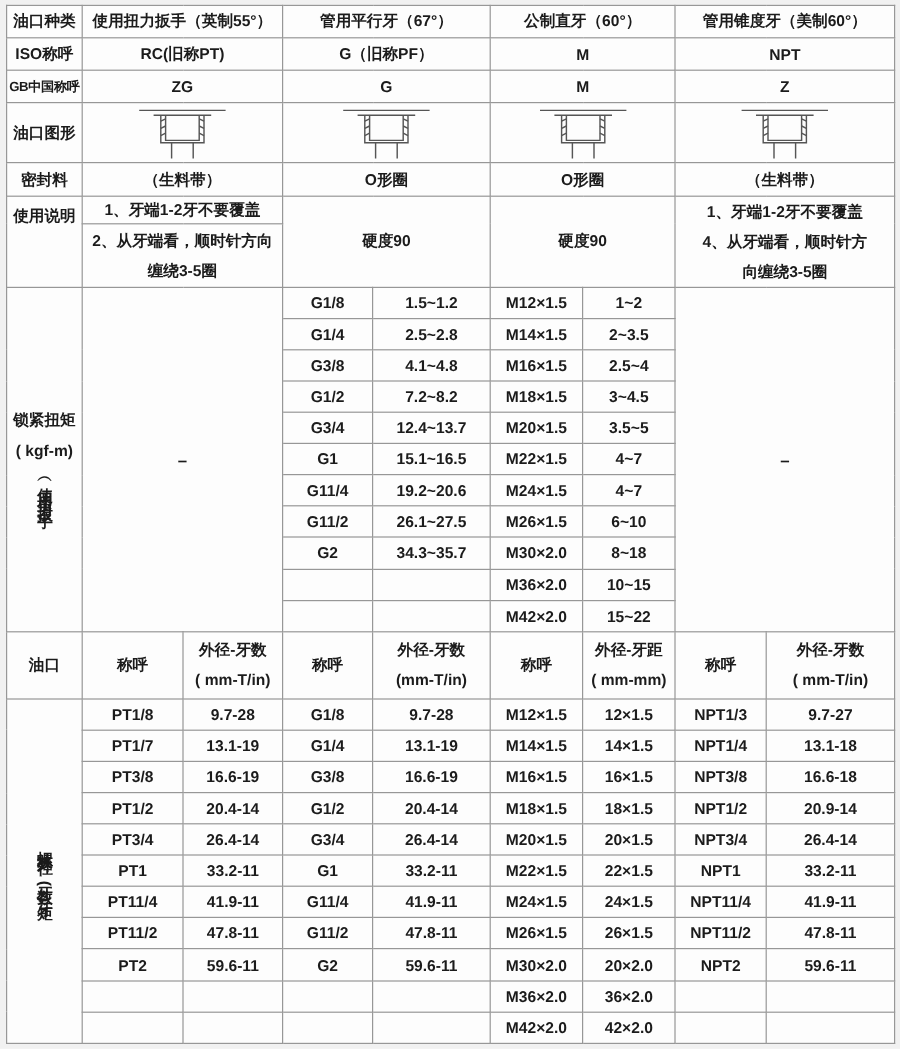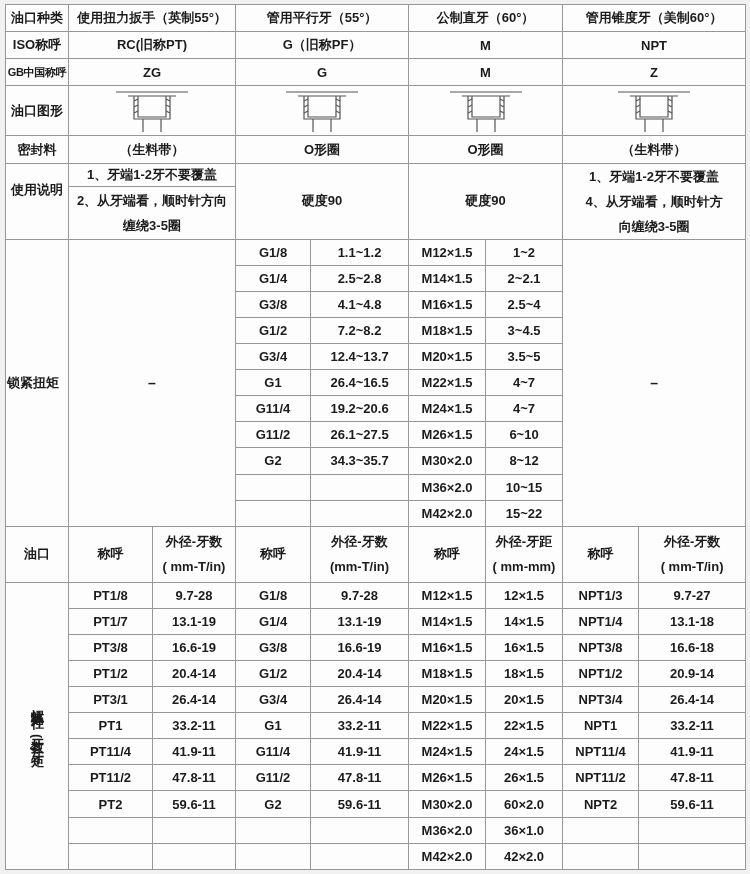--- a/index.html
+++ b/index.html
@@ -23,24 +23,24 @@
     font-size:13px;
     font-weight:700;
     padding:0 2px;
     overflow:hidden;
     white-space:nowrap;
   }
   .r27{height:27px}.r50{height:50px}.r23{height:23px}.r52{height:52px}
   .r26{height:26px}.r56{height:56px}
   .lbl{padding:0 1px;}
   .small{font-size:11px;letter-spacing:-0.3px;}
-  .top{vertical-align:top;padding-top:17px;text-align:center;}
+  .top{vertical-align:top;padding-top:7px;text-align:center;}
   .wrap{white-space:normal;}
   .u-line{line-height:25px;}
-  .torq{display:flex;flex-direction:row;align-items:center;gap:9px;}
+  .torq{display:flex;flex-direction:column;align-items:center;gap:9px;}
   .vert{
     writing-mode:vertical-rl;
     text-orientation:mixed;
     letter-spacing:4px;
     margin:0 auto;
   }
   .side-label{
     writing-mode:vertical-rl;
     text-orientation:mixed;
     letter-spacing:3px;
@@ -64,21 +64,21 @@
         <col style="width:77px">
   <col style="width:77px">
         <col style="width:76px">
         <col style="width:107px">
 </colgroup>
 
 <tbody>
         <tr class="r27">
   <td class="lbl">油口种类</td>
   <td colspan="2">使用扭力扳手（英制55°）</td>
-  <td colspan="2">管用平行牙（55°）</td>
+  <td colspan="2">管用平行牙（67°）</td>
   <td colspan="2">公制直牙（60°）</td>
   <td colspan="2">管用锥度牙（美制60°）</td>
 </tr>
 <tr class="r27">
   <td class="lbl">ISO称呼</td>
   <td colspan="2">RC(旧称PT)</td>
   <td colspan="2">G（旧称PF）</td>
   <td colspan="2">M</td>
   <td colspan="2">NPT</td>
 </tr>
@@ -184,30 +184,30 @@
 <tr class="r26">
   <td class="lbl" rowspan="11">
     <div class="torq">
       <div>锁紧扭矩</div>
       <div>( kgf-m)</div>
       <div class="vert">（使用扭力扳手）</div>
     </div>
   </td>
   <td colspan="2" rowspan="11" class="dash">–</td>
   <td>G1/8</td>
-  <td>1.1~1.2</td>
+  <td>1.5~1.2</td>
   <td>M12×1.5</td>
   <td>1~2</td>
   <td colspan="2" rowspan="11" class="dash">–</td>
 </tr>
 <tr class="r26">
   <td>G1/4</td>
   <td>2.5~2.8</td>
   <td>M14×1.5</td>
-  <td>2~2.1</td>
+  <td>2~3.5</td>
 </tr>
 <tr class="r26">
   <td>G3/8</td>
   <td>4.1~4.8</td>
   <td>M16×1.5</td>
   <td>2.5~4</td>
 </tr>
 <tr class="r26">
   <td>G1/2</td>
   <td>7.2~8.2</td>
@@ -215,41 +215,41 @@
   <td>3~4.5</td>
 </tr>
 <tr class="r26">
   <td>G3/4</td>
   <td>12.4~13.7</td>
   <td>M20×1.5</td>
   <td>3.5~5</td>
 </tr>
 <tr class="r26">
   <td>G1</td>
-  <td>26.4~16.5</td>
+  <td>15.1~16.5</td>
   <td>M22×1.5</td>
   <td>4~7</td>
 </tr>
 <tr class="r26">
   <td>G11/4</td>
   <td>19.2~20.6</td>
   <td>M24×1.5</td>
   <td>4~7</td>
 </tr>
 <tr class="r26">
   <td>G11/2</td>
   <td>26.1~27.5</td>
   <td>M26×1.5</td>
   <td>6~10</td>
 </tr>
 <tr class="r26">
   <td>G2</td>
   <td>34.3~35.7</td>
   <td>M30×2.0</td>
-  <td>8~12</td>
+  <td>8~18</td>
 </tr>
 <tr class="r26">
   <td></td>
   <td></td>
   <td>M36×2.0</td>
   <td>10~15</td>
 </tr>
 <tr class="r26">
   <td></td>
   <td></td>
@@ -318,21 +318,21 @@
   <td>PT1/2</td>
   <td>20.4-14</td>
   <td>G1/2</td>
   <td>20.4-14</td>
   <td>M18×1.5</td>
   <td>18×1.5</td>
   <td>NPT1/2</td>
   <td>20.9-14</td>
 </tr>
 <tr class="r26">
-  <td>PT3/1</td>
+  <td>PT3/4</td>
   <td>26.4-14</td>
   <td>G3/4</td>
   <td>26.4-14</td>
   <td>M20×1.5</td>
   <td>20×1.5</td>
   <td>NPT3/4</td>
   <td>26.4-14</td>
 </tr>
 <tr class="r26">
   <td>PT1</td>
@@ -363,31 +363,31 @@
   <td>26×1.5</td>
   <td>NPT11/2</td>
   <td>47.8-11</td>
 </tr>
 <tr class="r26">
   <td>PT2</td>
   <td>59.6-11</td>
   <td>G2</td>
   <td>59.6-11</td>
   <td>M30×2.0</td>
-  <td>60×2.0</td>
+  <td>20×2.0</td>
   <td>NPT2</td>
   <td>59.6-11</td>
 </tr>
 <tr class="r26">
   <td></td>
   <td></td>
   <td></td>
   <td></td>
   <td>M36×2.0</td>
-  <td>36×1.0</td>
+  <td>36×2.0</td>
   <td></td>
   <td></td>
 </tr>
 <tr class="r26">
   <td></td>
   <td></td>
   <td></td>
   <td></td>
   <td>M42×2.0</td>
   <td>42×2.0</td>

